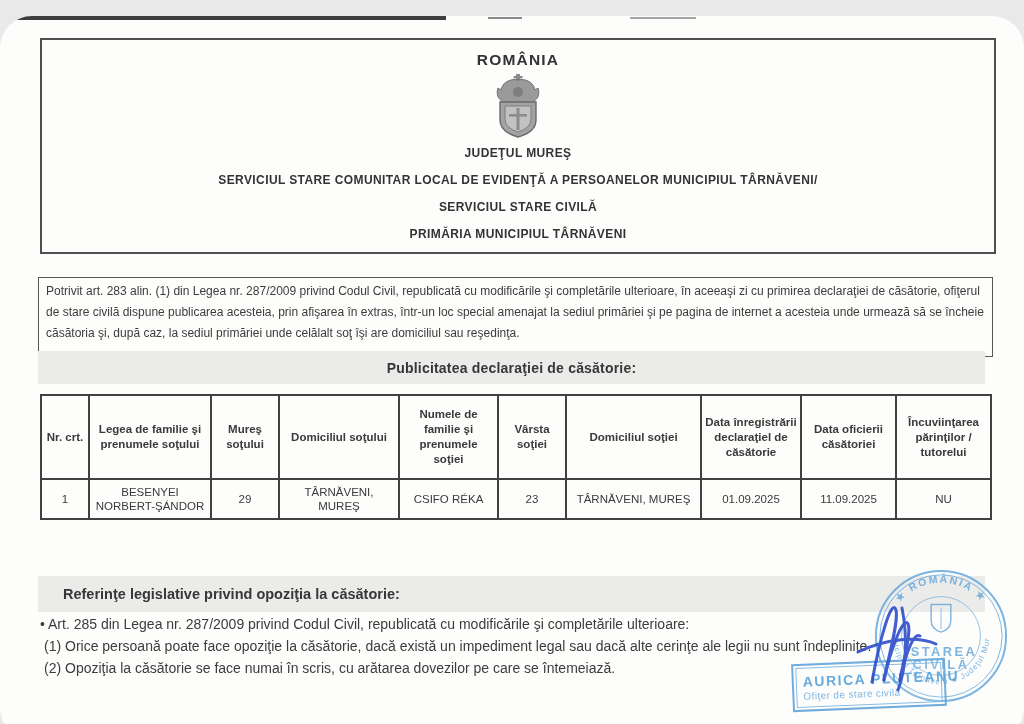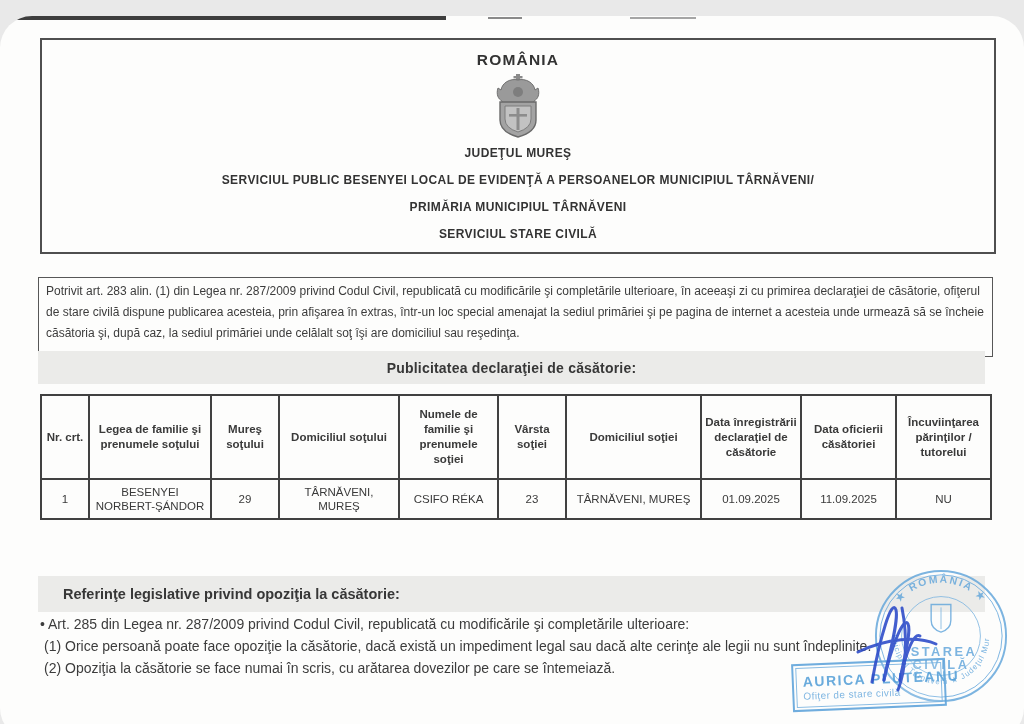--- a/index.html
+++ b/index.html
@@ -94,23 +94,23 @@
       <rect x="24" y="0" width="4" height="6" fill="#8a8a8a"></rect>
       <rect x="21.5" y="2" width="9" height="2.4" fill="#8a8a8a"></rect>
       <path d="M26 6 C18 4 10 9 9 16 L6 14 C4 20 6 25 10 27 L10 30 L42 30 L42 27 C46 25 48 20 46 14 L43 16 C42 9 34 4 26 6 Z" fill="#9a9a9a" stroke="#6f6f6f" stroke-width="1"></path>
       <path d="M8 28 L44 28 L44 46 Q44 58 26 63 Q8 58 8 46 Z" fill="#a3a3a3" stroke="#6a6a6a" stroke-width="1.4"></path>
       <path d="M13 32 L39 32 L39 45 Q39 54 26 58 Q13 54 13 45 Z" fill="#c2c2c2" stroke="#7d7d7d" stroke-width="1"></path>
       <rect x="24.5" y="34" width="3" height="22" fill="#8c8c8c"></rect>
       <rect x="17" y="40" width="18" height="2.6" fill="#8c8c8c"></rect>
       <circle cx="26" cy="18" r="5" fill="#7e7e7e"></circle>
     </svg>
     <div class="hline first">JUDEŢUL MUREŞ</div>
-    <div class="hline">SERVICIUL PUBLIC BESENYEI LOCAL DE EVIDENŢĂ A PERSOANELOR MUNICIPIUL TÂRNĂVENI/</div>
+    <div class="hline">SERVICIUL STARE COMUNITAR LOCAL DE EVIDENŢĂ A PERSOANELOR MUNICIPIUL TÂRNĂVENI/</div>
+    <div class="hline">SERVICIUL STARE CIVILĂ</div>
     <div class="hline">PRIMĂRIA MUNICIPIUL TÂRNĂVENI</div>
-    <div class="hline">SERVICIUL STARE CIVILĂ</div>
   </div>
 
   <div class="legal-box">Potrivit art. 283 alin. (1) din Legea nr. 287/2009 privind Codul Civil, republicată cu modificările şi completările ulterioare, în aceeaşi zi cu primirea declaraţiei de căsătorie, ofiţerul de stare civilă dispune publicarea acesteia, prin afişarea în extras, într-un loc special amenajat la sediul primăriei şi pe pagina de internet a acesteia unde urmează să se încheie căsătoria şi, după caz, la sediul primăriei unde celălalt soţ îşi are domiciliul sau reşedinţa.</div>
 
   <div class="bar bar1">Publicitatea declaraţiei de căsătorie:</div>
 
   <table class="decl">
     <colgroup>
       <col style="width:48px">
         <col style="width:122px">

